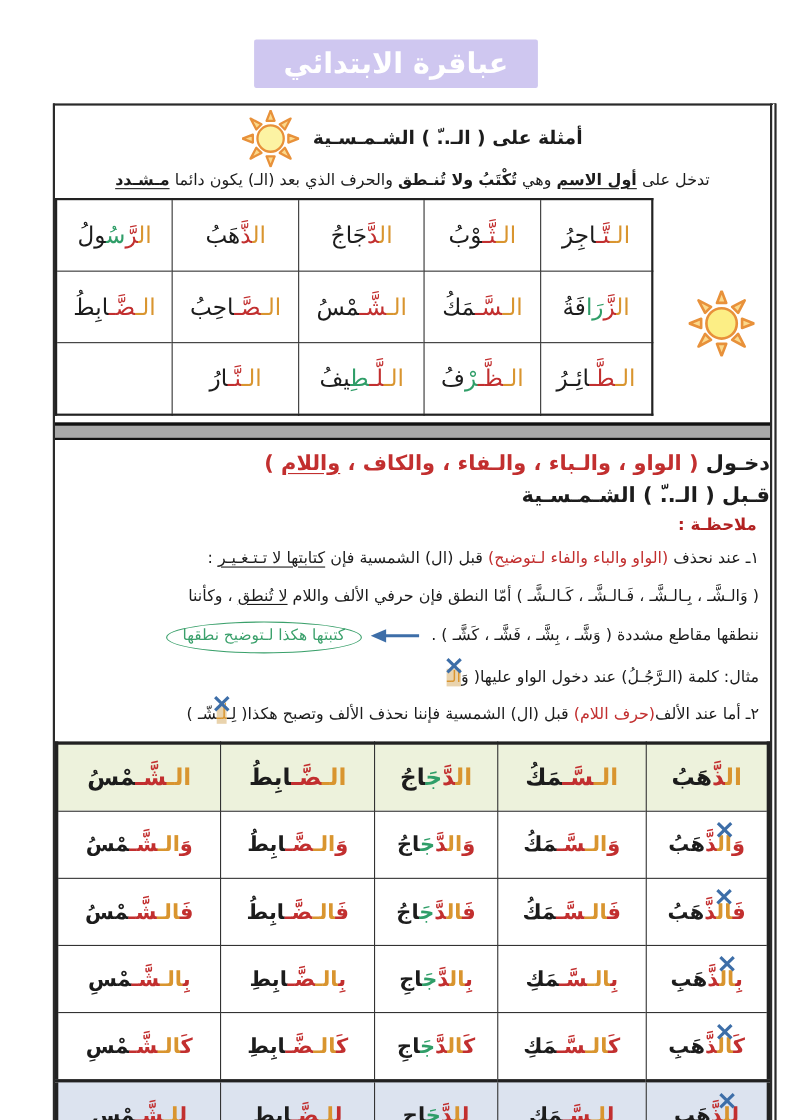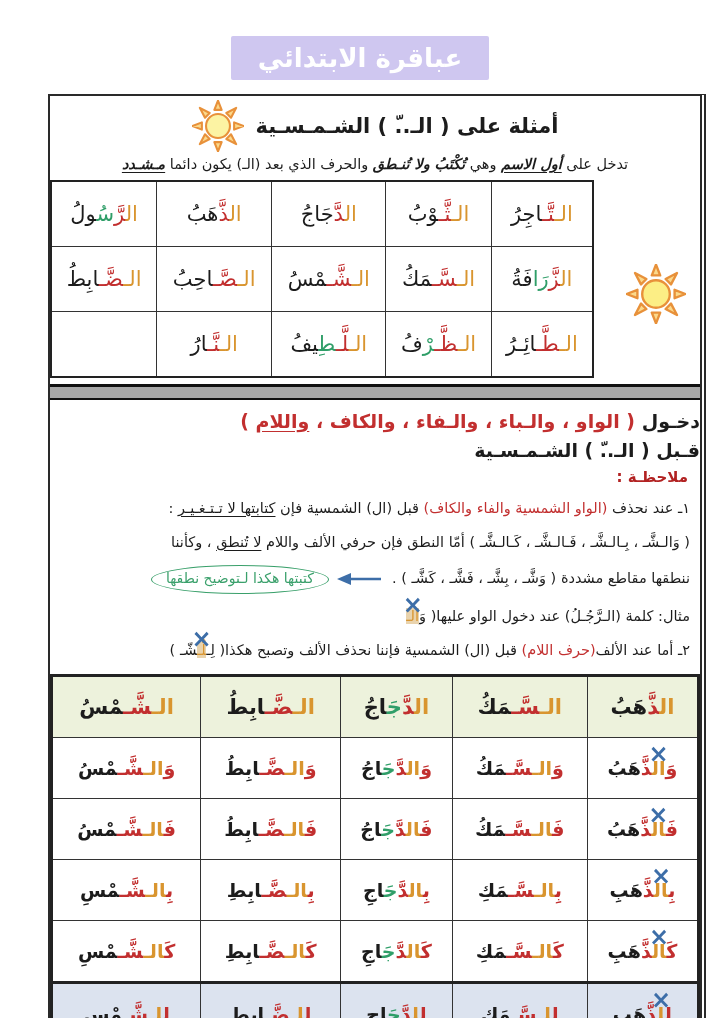--- a/index.html
+++ b/index.html
@@ -7,42 +7,42 @@
         font-family:"DejaVu Sans",sans-serif;color:#1c1c1c;margin-top:32px;}
   
   .banner{position:absolute;top:4px;left:231px;width:258px;height:44px;background:#cfc7f0;
           border-radius:2px;display:flex;align-items:center;justify-content:center;}
   .banner span{color:#ffffff;font-size:26px;font-weight:bold;}
   
   .main-box{position:absolute;top:62px;left:48px;right:14px;bottom:8px;
             border:2px solid #2a2a2a;border-right:6px double #2a2a2a;overflow:hidden;background:#fff;}
   
   .s1-titlerow{height:52px;display:flex;align-items:center;justify-content:center;gap:12px;padding-top:4px;}
-  .s1-title{font-size:21px;font-weight:bold;}
+  .s1-title{font-size:17px;font-weight:bold;}
   .sun{display:inline-block;line-height:0;}
   .sun-sm svg{width:52px;height:52px;}
   .sun-side{position:absolute;right:14px;top:84px;}
   .sun-side svg{width:60px;height:60px;}
   .s1-sub{text-align:center;font-size:14.5px;padding:4px 6px 8px;}
   
   .t1-wrap{position:relative;}
   table{border-collapse:collapse;direction:rtl;}
   .t1{width:calc(100% - 106px);margin:0 14px 6px 0;border:2.5px solid #222;}
   .t1 td{border:1.6px solid #333;height:60px;text-align:center;vertical-align:middle;
          font-size:21px;font-weight:normal;padding:2px 4px;}
   
   .divider{height:11px;background:#a8a8a8;border-top:3px solid #111;border-bottom:2px solid #111;}
   
   .s2-title{text-align:right;font-size:19px;font-weight:bold;line-height:1.55;padding:7px 0 0;}
   .notes{direction:rtl;text-align:right;padding:0 10px;font-size:14.5px;}
   .note-label{color:#b22222;font-weight:bold;font-size:15px;margin:2px 2px 0;}
   .note-line{margin:12px 0;line-height:1.5;}
   
   .seg.k{color:#1c1c1c;} .seg.r{color:#c22f2f;} .seg.o{color:#d9952f;} .seg.g{color:#2f9e68;}
-  .seg.b{font-weight:bold;font-style:italic;} .seg.u{text-decoration:underline;text-underline-offset:3px;}
+  .seg.b{font-weight:bold;} .seg.u{text-decoration:underline;text-underline-offset:3px;}
   .seg.hl{background:#e9d3ad;}
   .seg.xm{position:relative;}
   .xmark{position:absolute;top:-15px;left:50%;transform:translateX(-50%);
          color:#3d6ea8;font-weight:900;font-size:24px;line-height:1;}
   
   .oval{display:inline-block;border:1.6px solid #3aa06b;border-radius:50%;
         padding:2px 14px 4px;color:#3aa06b;font-size:14px;white-space:nowrap;}
   .arrow{display:inline-block;vertical-align:middle;margin:0 4px;line-height:0;}
   
   .t2{width:100%;margin-top:8px;border:3px solid #222;}
@@ -128,21 +128,21 @@
 
     <div class="divider"></div>
 
     <div class="s2-title" dir="rtl">
       <div><span class="seg k">دخـول </span><span class="seg r">( الواو ، والـباء ، والـفاء ، والكاف ، </span><span class="seg r u">واللام</span><span class="seg r"> )</span></div>
       <div>قـبل ( الـ..ّ ) الشـمـسـية</div>
     </div>
 
     <div class="notes">
       <div class="note-label">ملاحظـة :</div>
-      <div class="note-line"><span class="seg k">١ـ عند نحذف </span><span class="seg r">(الواو الشمسية والفاء والكاف)</span><span class="seg k"> قبل (ال) الشمسية فإن </span><span class="seg k u">كتابتها لا تـتـغـيـر</span><span class="seg k"> :</span></div>
+      <div class="note-line"><span class="seg k">١ـ عند نحذف </span><span class="seg r">(الواو والباء والفاء لـتوضيح)</span><span class="seg k"> قبل (ال) الشمسية فإن </span><span class="seg k u">كتابتها لا تـتـغـيـر</span><span class="seg k"> :</span></div>
       <div class="note-line"><span class="seg k">( وَالـشَّـ ، بِـالـشَّـ ، فَـالـشَّـ ، كَـالـشَّـ ) أمّا النطق فإن حرفي الألف واللام </span><span class="seg k u">لا تُنطق</span><span class="seg k"> ، وكأننا</span></div>
       <div class="note-line">
         <span><span class="seg k">ننطقها مقاطع مشددة ( وَشَّـ ، بِشَّـ ، فَشَّـ ، كَشَّـ ) .</span></span>
         <span class="arrow">
           <svg width="46" height="16" viewBox="0 0 46 16">
             <line x1="44" y1="8" x2="11" y2="8" stroke="#3d6ea8" stroke-width="2.6"></line>
             <polygon points="0,8 14,2 14,14" fill="#3d6ea8"></polygon>
           </svg>
         </span>
         <span class="oval">كتبتها هكذا لـتوضيح نطقها</span>

